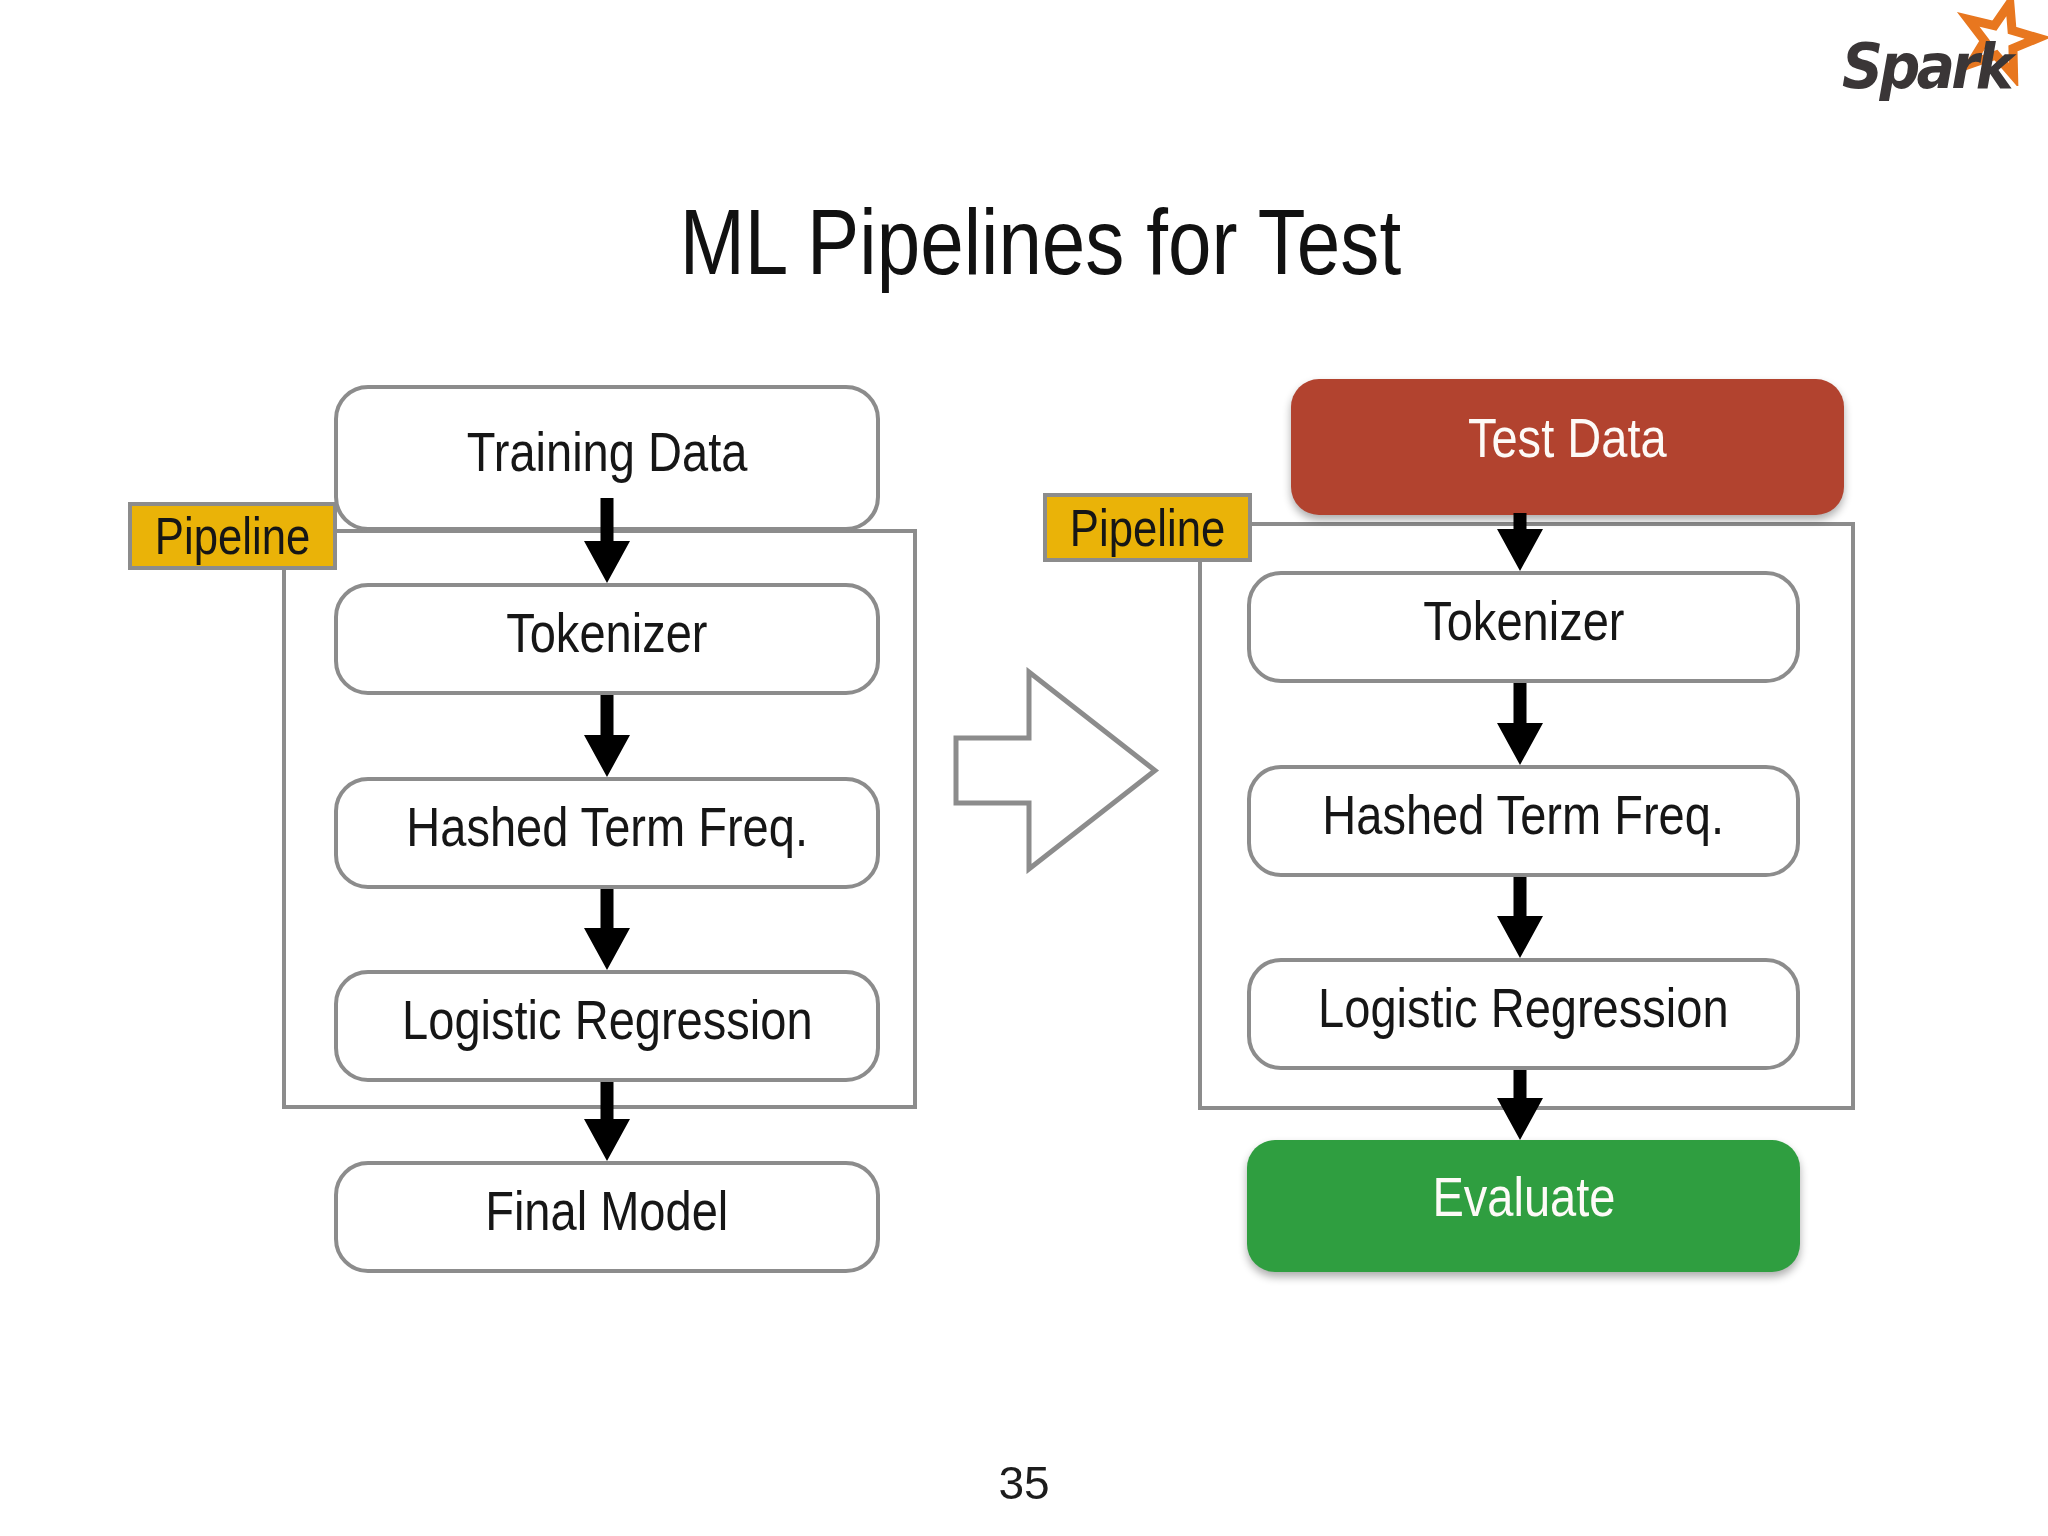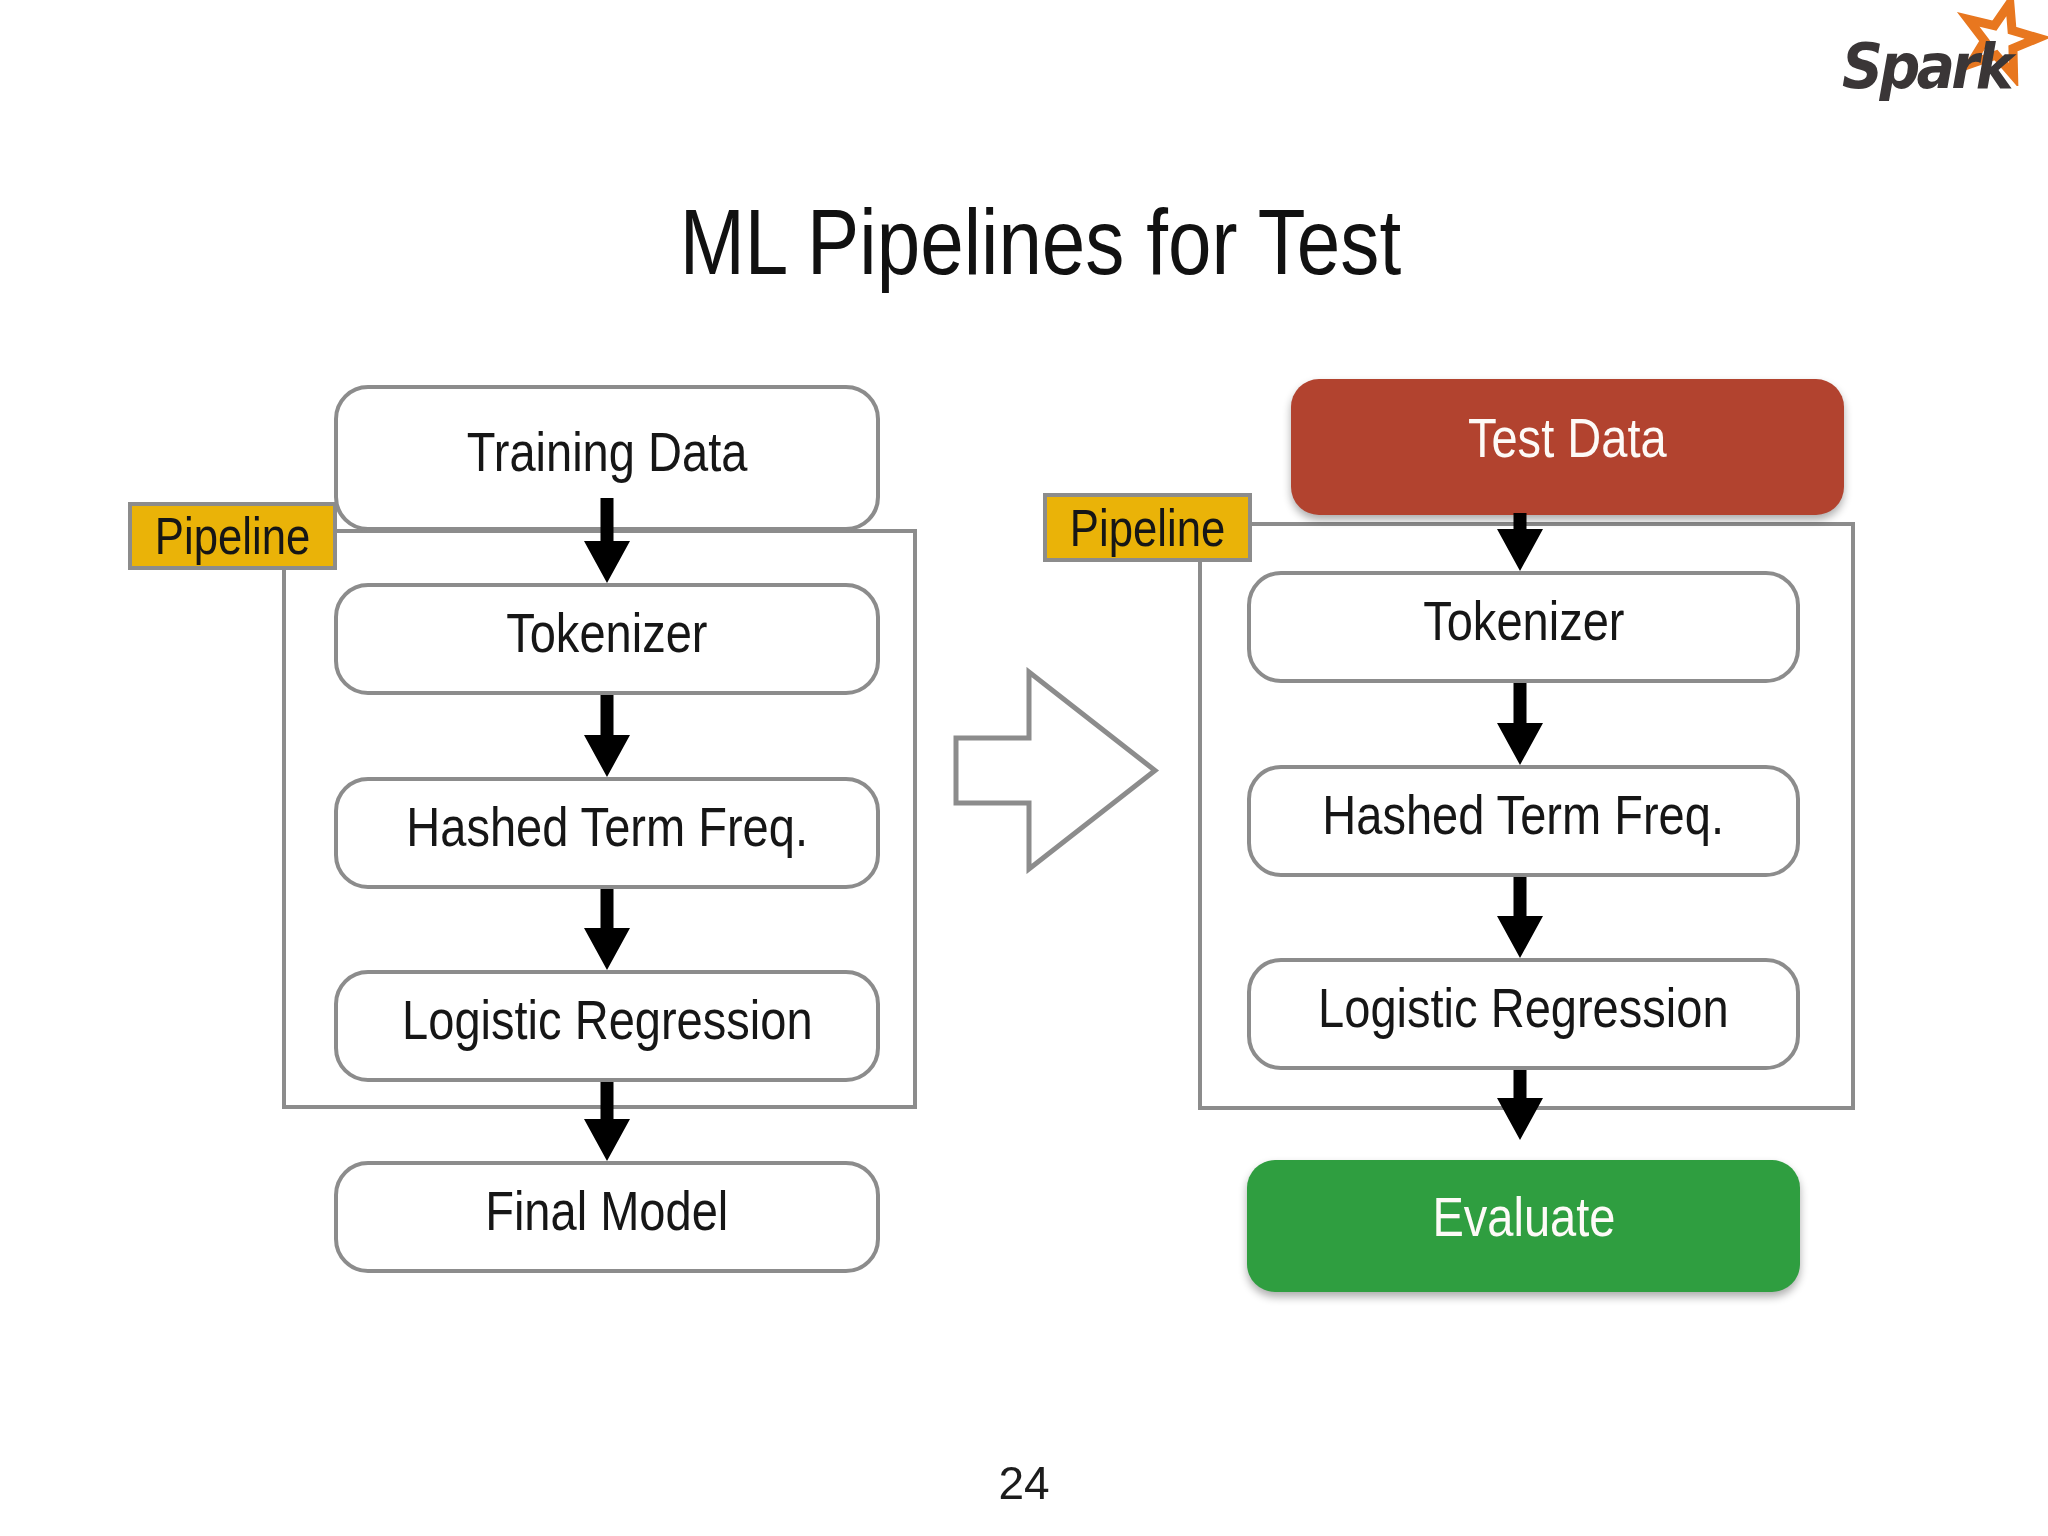--- a/index.html
+++ b/index.html
@@ -40,21 +40,21 @@
   .node.white{
     background:#fff;border:4px solid var(--box-border,#8c8c8c);border-radius:34px;
     padding-bottom:14px;
   }
   .node.red{
     background:var(--test-data-fill,#b2432f);border:none;border-radius:28px;color:#fdfaf7;
     box-shadow:0 5px 9px rgba(0,0,0,0.32);padding-bottom:20px;margin-left:44px;
   }
   .node.green{
     background:var(--evaluate-fill,#2f9e40);border:none;border-radius:28px;color:#fdfaf7;
-    box-shadow:0 5px 9px rgba(0,0,0,0.32);padding-bottom:20px;margin-top:20px;
+    box-shadow:0 5px 9px rgba(0,0,0,0.32);padding-bottom:20px;
   }
   .arr{position:absolute;z-index:4;}
   .bigarrow{position:absolute;left:953px;top:667px;z-index:2;}
   .page-number{
     position:absolute;left:964px;top:1456px;width:120px;text-align:center;
     font-size:46px;color:#1c1c1c;
   }
 </style>
 </head>
 <body>
@@ -135,15 +135,15 @@
   <svg class="arr" style="left:1496px;top:683px;" width="48" height="82" viewBox="0 0 48 82">
     <polygon points="17.5,0 30.5,0 30.5,40 47,40 24,82 1,40 17.5,40" fill="var(--arrow-black,#000)"></polygon>
   </svg>
   <svg class="arr" style="left:1496px;top:877px;" width="48" height="81" viewBox="0 0 48 81">
     <polygon points="17.5,0 30.5,0 30.5,39 47,39 24,81 1,39 17.5,39" fill="var(--arrow-black,#000)"></polygon>
   </svg>
   <svg class="arr" style="left:1496px;top:1070px;" width="48" height="70" viewBox="0 0 48 70">
     <polygon points="17.5,0 30.5,0 30.5,28 47,28 24,70 1,28 17.5,28" fill="var(--arrow-black,#000)"></polygon>
   </svg>
 
-  <div class="page-number">24</div>
+  <div class="page-number">35</div>
 
 </div>
 
 </body></html>

